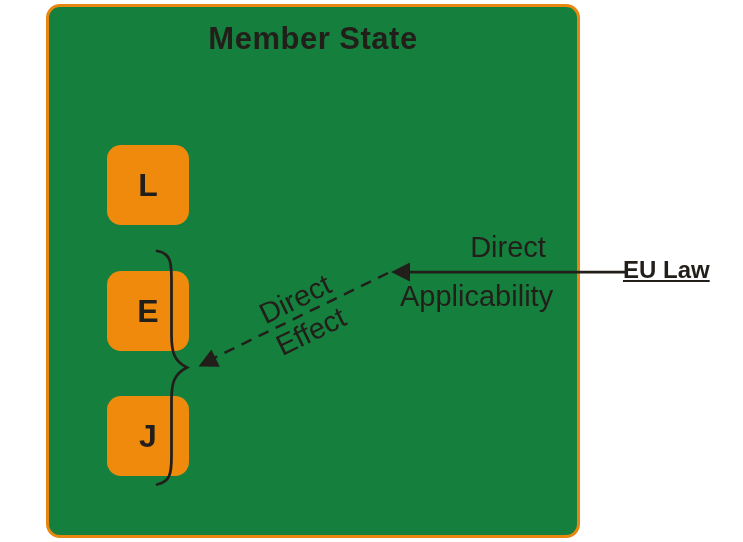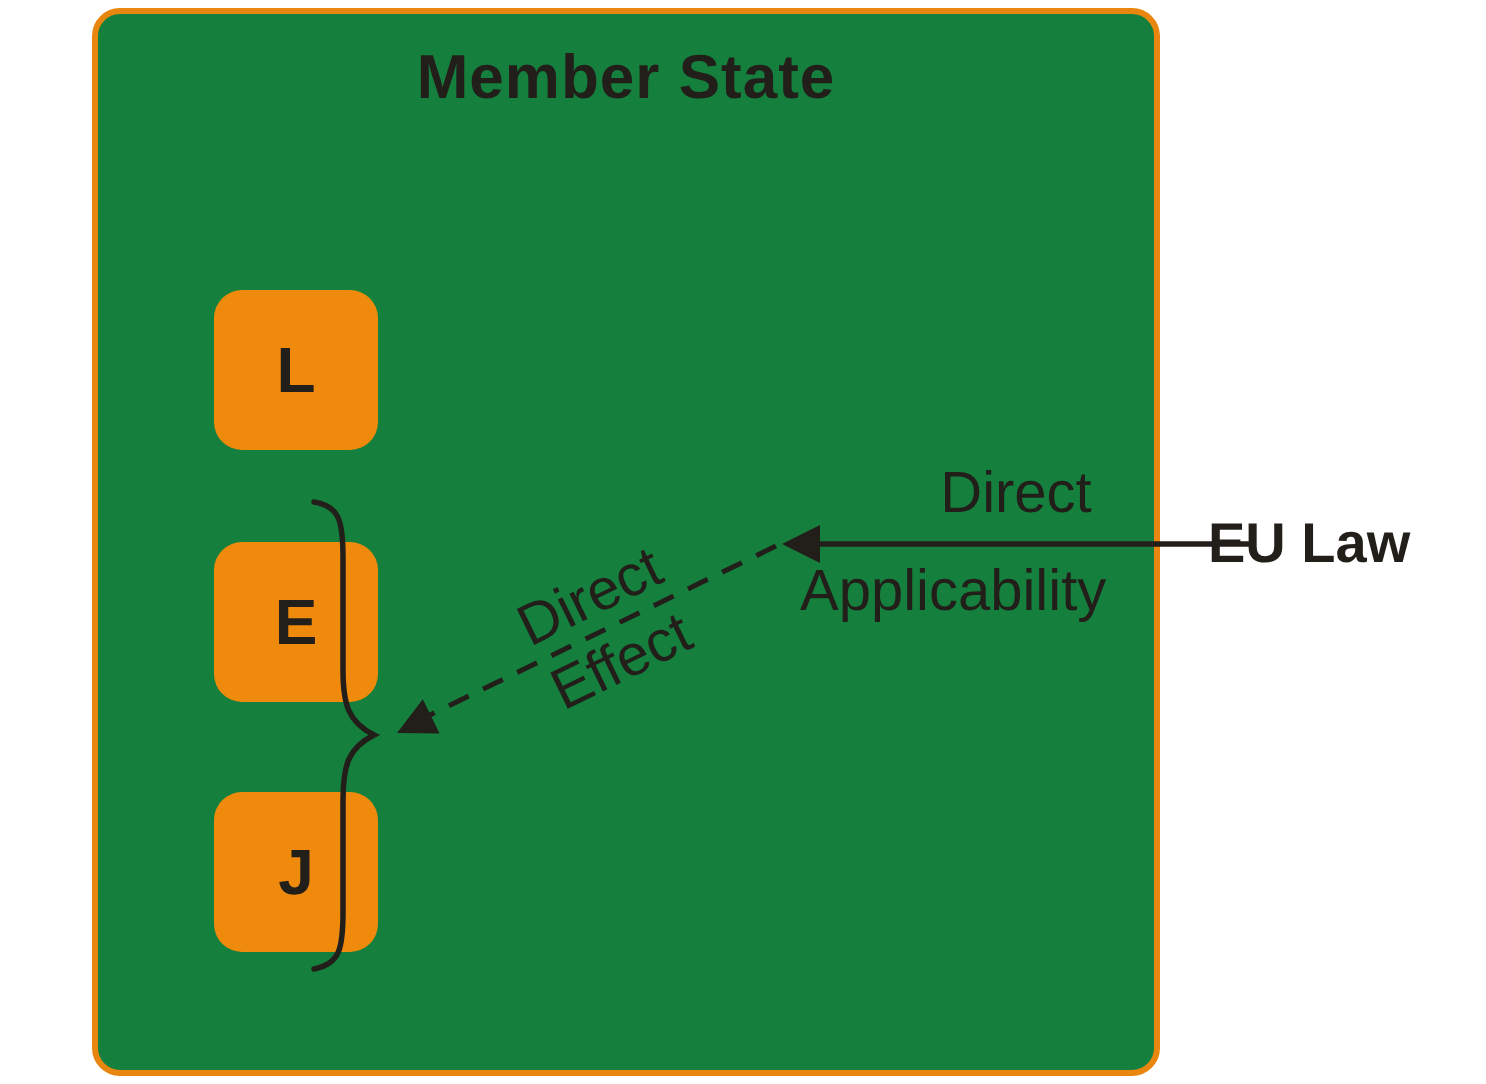--- a/index.html
+++ b/index.html
@@ -79,24 +79,25 @@
     top: 233px;
     width: 200px;
     text-align: center;
   }
   .lbl-direct-app-2 {
     left: 400px;
     top: 282px;
     width: 220px;
   }
   .lbl-eu-law {
-    left: 604px;
+    left: 623px;
     top: 258px;
-    font-size: 28px;
+    font-size: 24px;
     font-weight: 800;
+    text-decoration: underline;
   }
   .lbl-direct-effect {
     left: 303px;
     top: 315px;
     transform: translate(-50%, -50%) rotate(-26deg);
     text-align: center;
     line-height: 36px;
     font-size: 29px;
   }
 </style>

